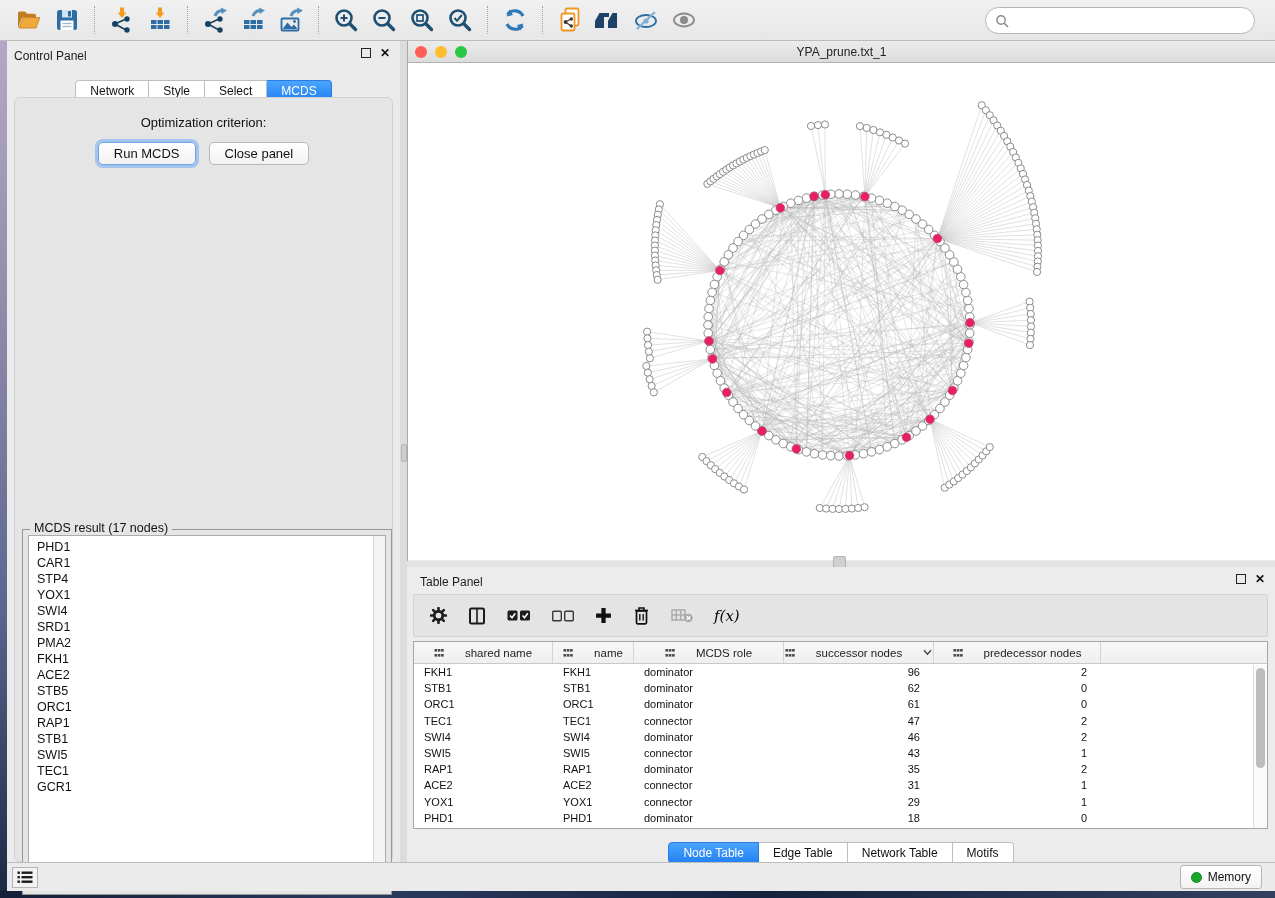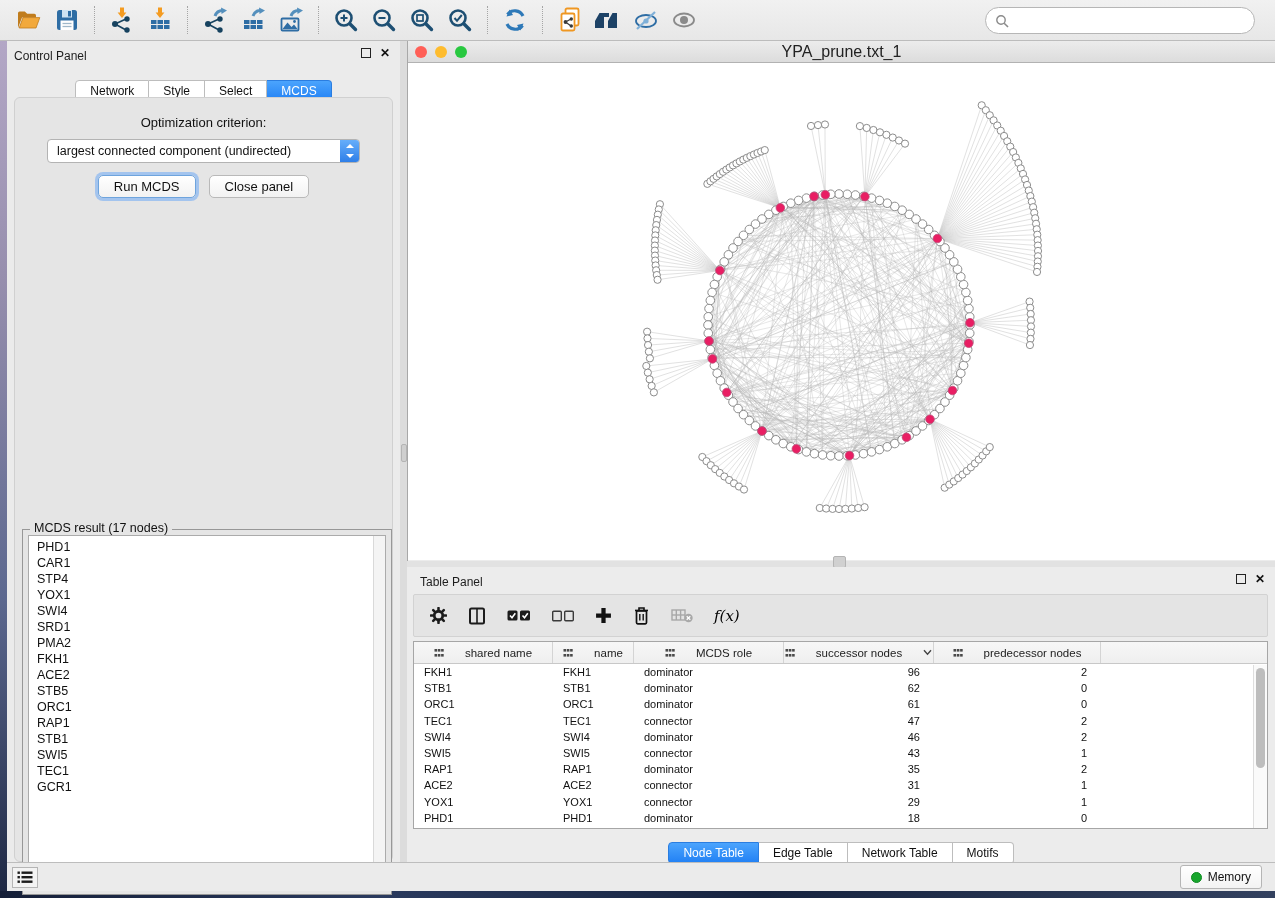--- a/index.html
+++ b/index.html
@@ -74,21 +74,21 @@
   .h-grip  { position:absolute; left:833px; top:556px; width:13px; height:12px;
              background:#d0d0d0; border:1px solid #b4b4b4; border-radius:2px; }
 
   
   .net-window { position:absolute; left:407px; top:41px; right:0; height:520px;
                 border-left:1px solid #a8a8a8; }
   .net-titlebar { height:22px; background:linear-gradient(#ececec,#dcdcdc); border-bottom:1px solid #b2b2b2;
                   position:relative; display:flex; align-items:center; justify-content:center; }
   .traffic { position:absolute; left:7px; top:5px; display:flex; gap:8px; }
   .light { width:12px; height:12px; border-radius:50%; }
-  .net-title { font-size:16px; color:#222; }
+  .net-title { font-size:12px; color:#222; }
   .net-canvas-wrap { height:497px; background:#fff; }
 
   
   .table-panel { position:absolute; left:407px; top:567px; right:0; bottom:36px; background:#ececec; }
   .tp-head { position:relative; height:26px; }
   .tp-toolbar { position:absolute; left:6px; right:7px; top:27px; height:43px; background:#e4e4e4;
                 border:1px solid #d2d2d2; border-radius:2px; display:flex; align-items:center;
                 gap:21px; padding-left:16px; }
   .tp-tool { background:none; border:none; display:flex; align-items:center; cursor:default; }
   .fx { font-family:"DejaVu Serif", serif; font-style:italic; font-size:15px; color:#000000; }
@@ -301,24 +301,20 @@
       </span>
     </div>
     <div class="seg-group">
         <button class="seg">Network</button>
         <button class="seg">Style</button>
         <button class="seg">Select</button>
         <button class="seg active">MCDS</button>
       </div>
     <div class="mcds-content">
       <div class="opt-label">Optimization criterion:</div>
-      <div class="select-wrap">
-        <span class="select-value">largest connected component (undirected)</span>
-        <span class="select-stepper"></span>
-      </div>
       <div class="btn-row">
         <button class="push-btn focused">Run MCDS</button>
         <button class="push-btn">Close panel</button>
       </div>
       <div class="result-box">
         <span class="result-legend">MCDS result (17 nodes)</span>
         <div class="result-list">
           <div class="result-item">PHD1</div>
             <div class="result-item">CAR1</div>
             <div class="result-item">STP4</div>

